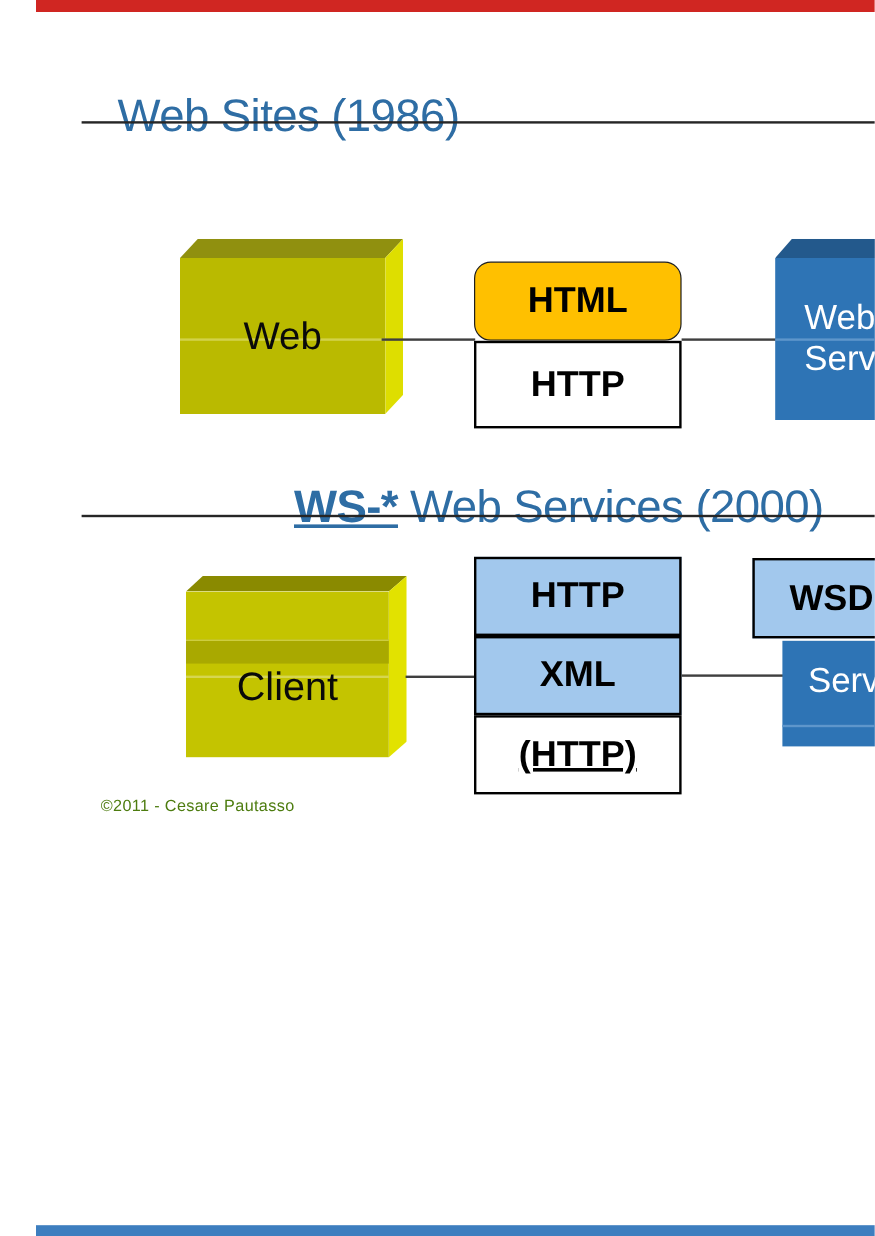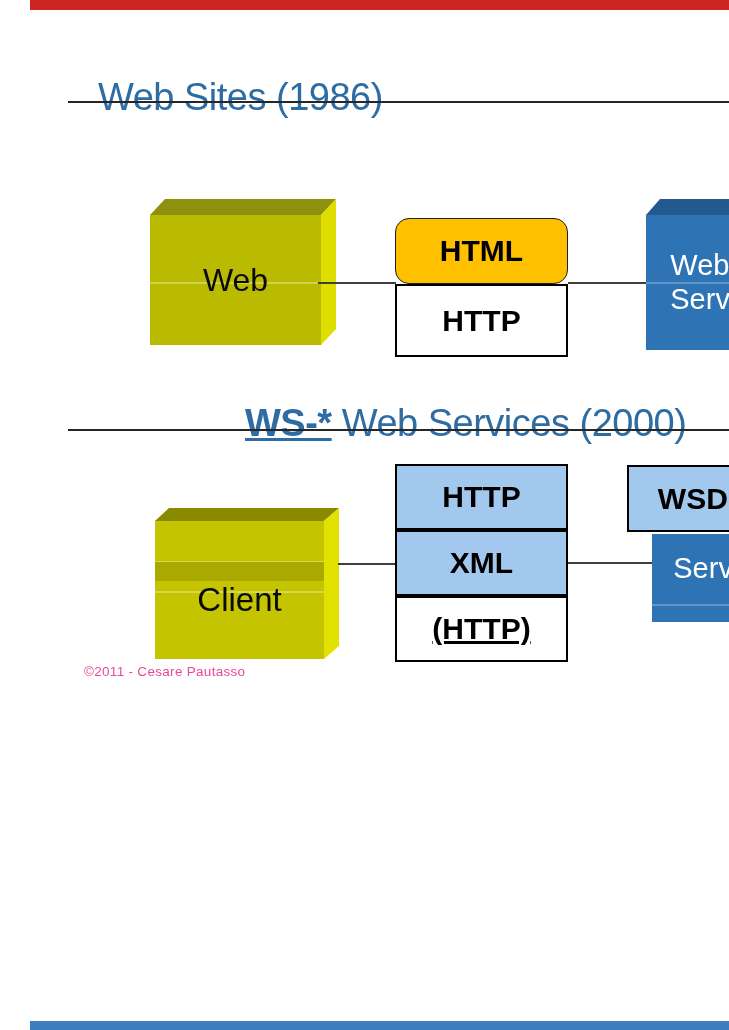--- a/index.html
+++ b/index.html
@@ -62,39 +62,39 @@
   #c-browser .divider{top:67px;background:#D2D24A;}
   #c-browser .cube-label{font-size:32px;}
 
   #c-server1{left:646px;top:199px;width:134px;height:151px;}
   #c-server1 .topf{left:0;top:0;width:134px;height:16px;background:#23598C;
     clip-path:polygon(0px 16px,14px 0px,134px 0px,134px 16px);}
   #c-server1 .face{left:0;top:16px;width:134px;height:135px;background:#2E74B5;}
   #c-server1 .divider{top:67px;background:#5E96CB;}
   #c-server1 .cube-label{font-size:29px;color:#fff;}
 
-  #c-client{left:155px;top:508px;width:216px;height:151px;}
+  #c-client{left:155px;top:480px;width:216px;height:151px;}
   #c-client .topf{left:0;top:0;width:184px;height:13px;background:#8A8A00;
     clip-path:polygon(0px 13px,14px 0px,184px 0px,169px 13px);}
   #c-client .sidef{left:0;top:0;width:184px;height:151px;background:#E2E200;
     clip-path:polygon(169px 13px,184px 0px,184px 138px,169px 151px);}
   #c-client .face{left:0;top:13px;width:169px;height:138px;background:#C4C400;}
   #c-client .divider{top:70px;background:#D6D650;}
   #c-client .band{left:0;bottom:0;width:100%;height:19px;background:#A9A900;
     border-top:1px solid #D6D650;}
   #c-client .cube-label{font-size:33px;}
 
   #c-server2{left:652px;top:534px;width:128px;height:88px;background:#2E74B5;}
   #c-server2 .divider{top:70px;background:#5E96CB;}
   #c-server2 .labelzone{left:0;top:0;width:100%;height:70px;display:flex;
     align-items:center;justify-content:center;}
   #c-server2 .cube-label{font-size:29px;color:#fff;}
 
   .copyright{position:absolute;left:84px;top:664px;font-size:13.5px;
-    color:#ec4899;letter-spacing:0.3px;}
+    color:#4d7c0f;letter-spacing:0.3px;}
 </style>
 </head>
 <body>
 
 <div class="strip top"></div>
 
 <h1 class="slide-title t1">Web Sites (1986)</h1>
 <div class="rule r1"></div>
 
 <div class="cube" id="c-browser">

